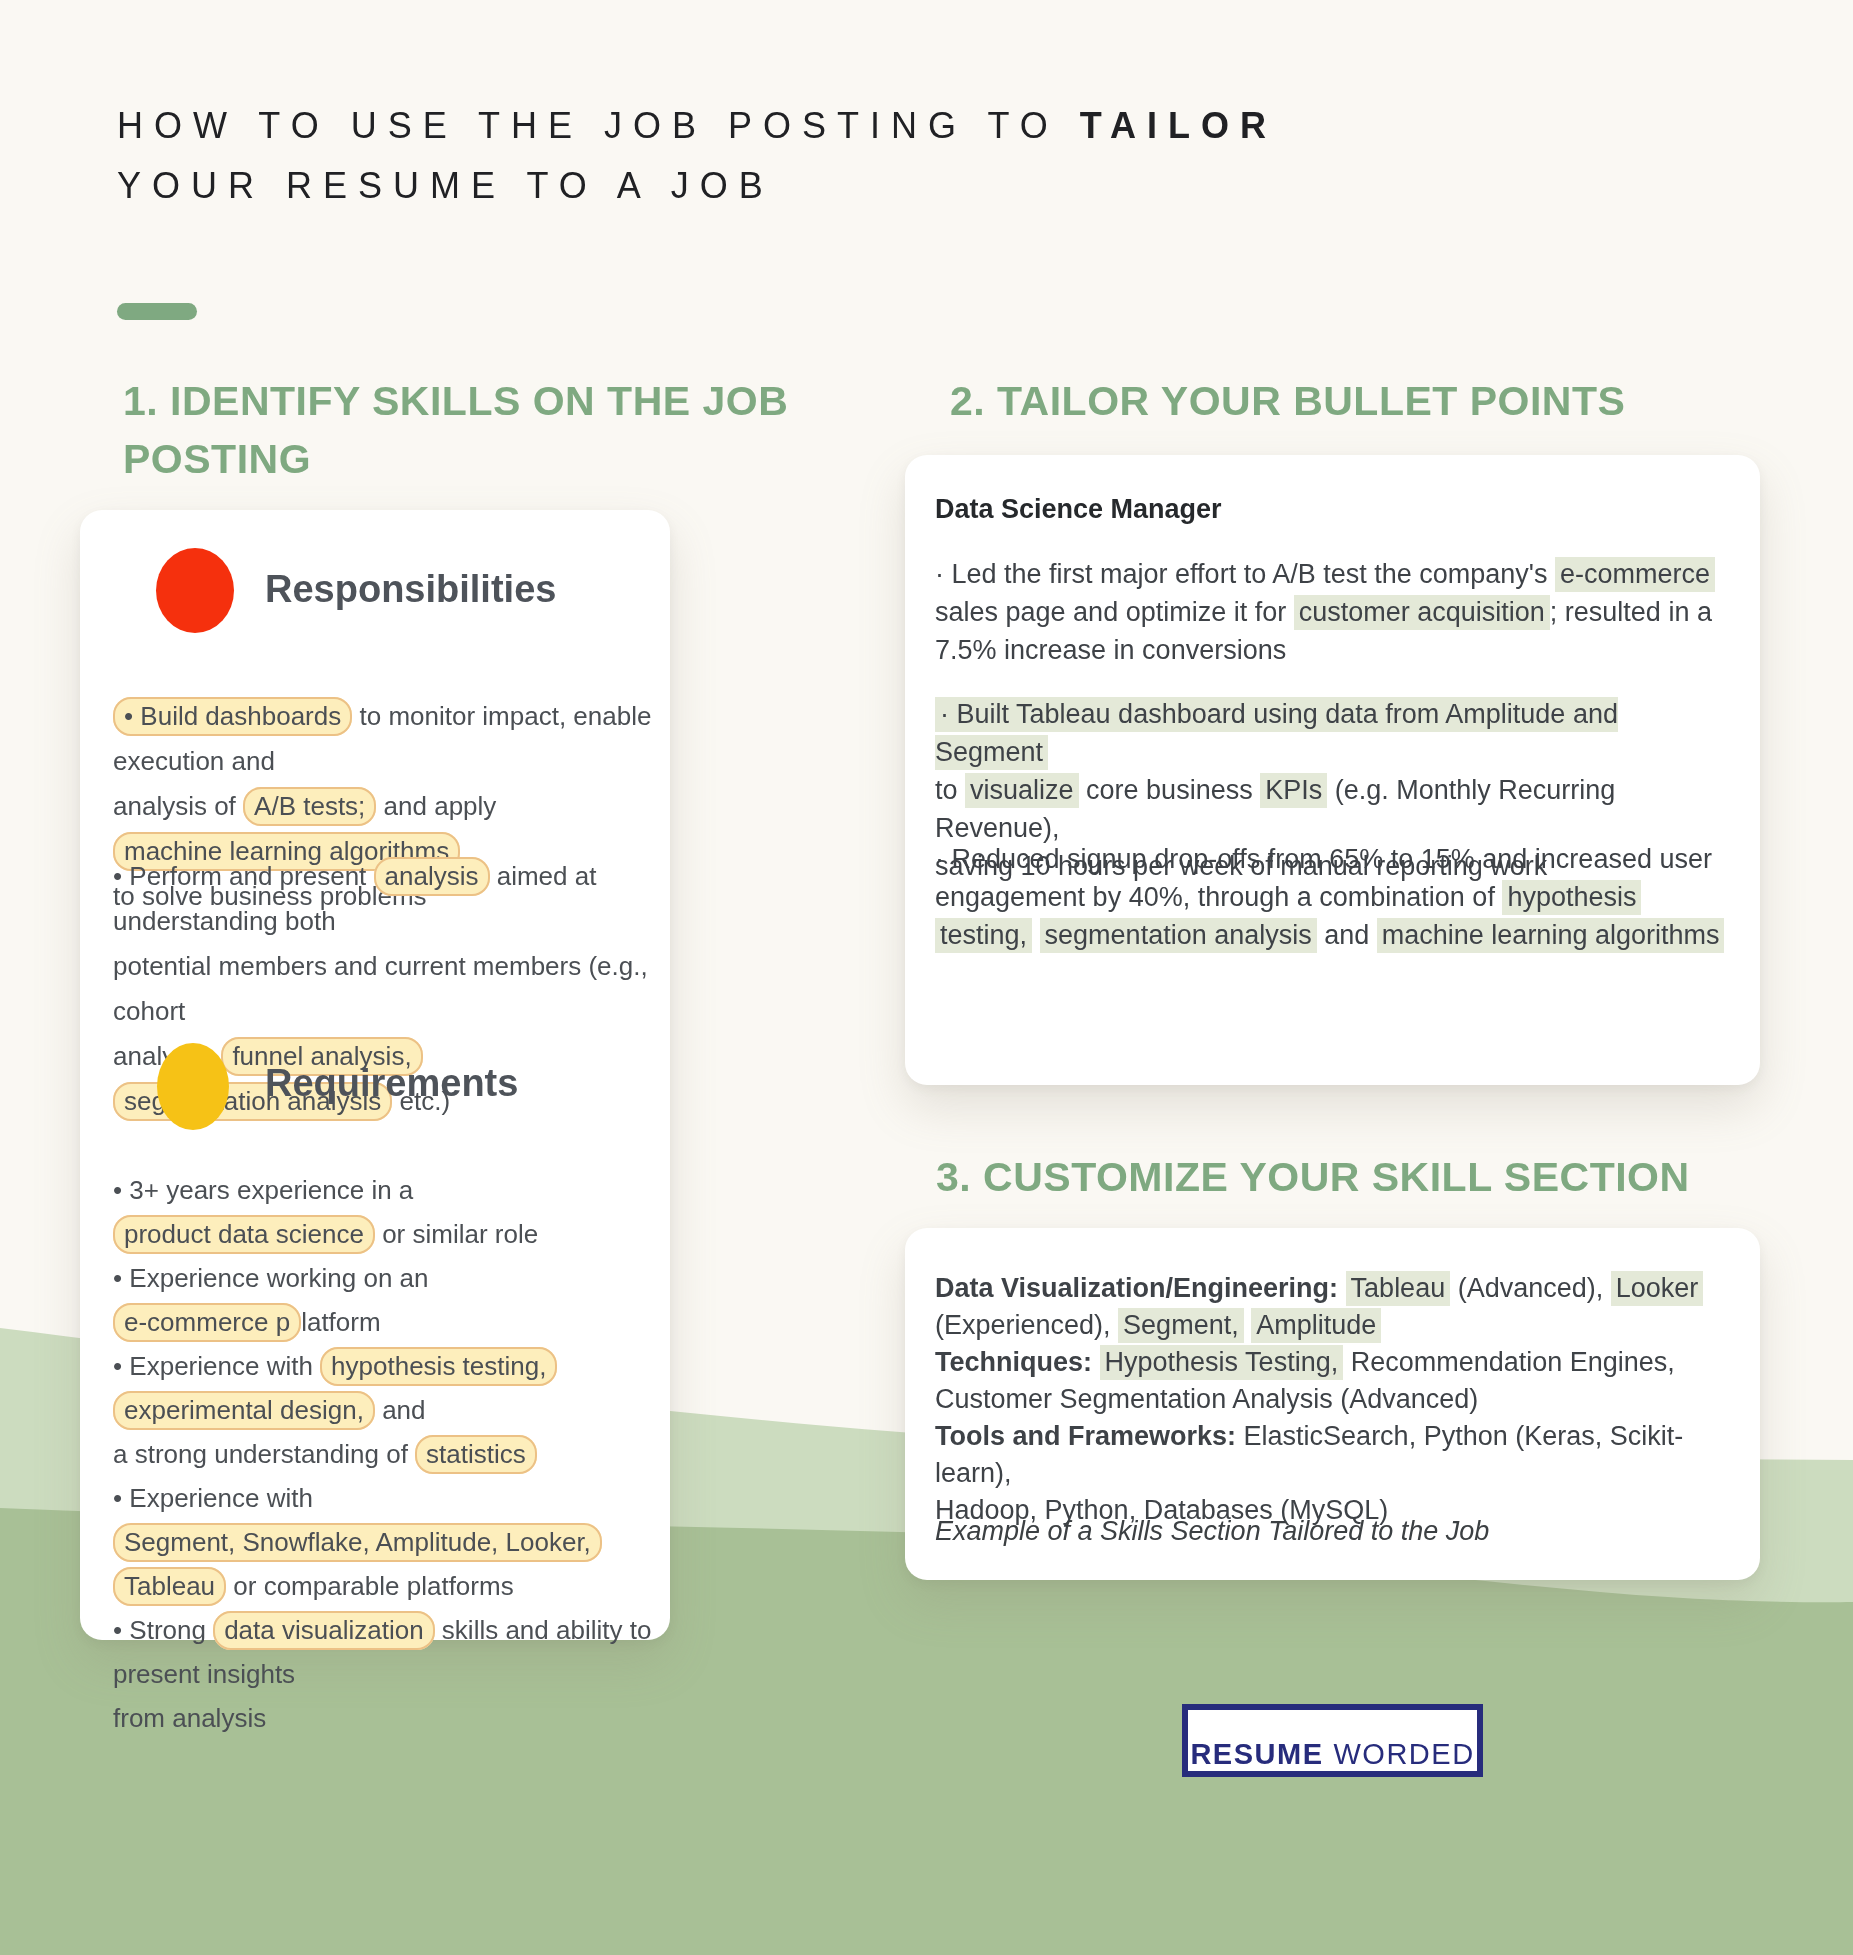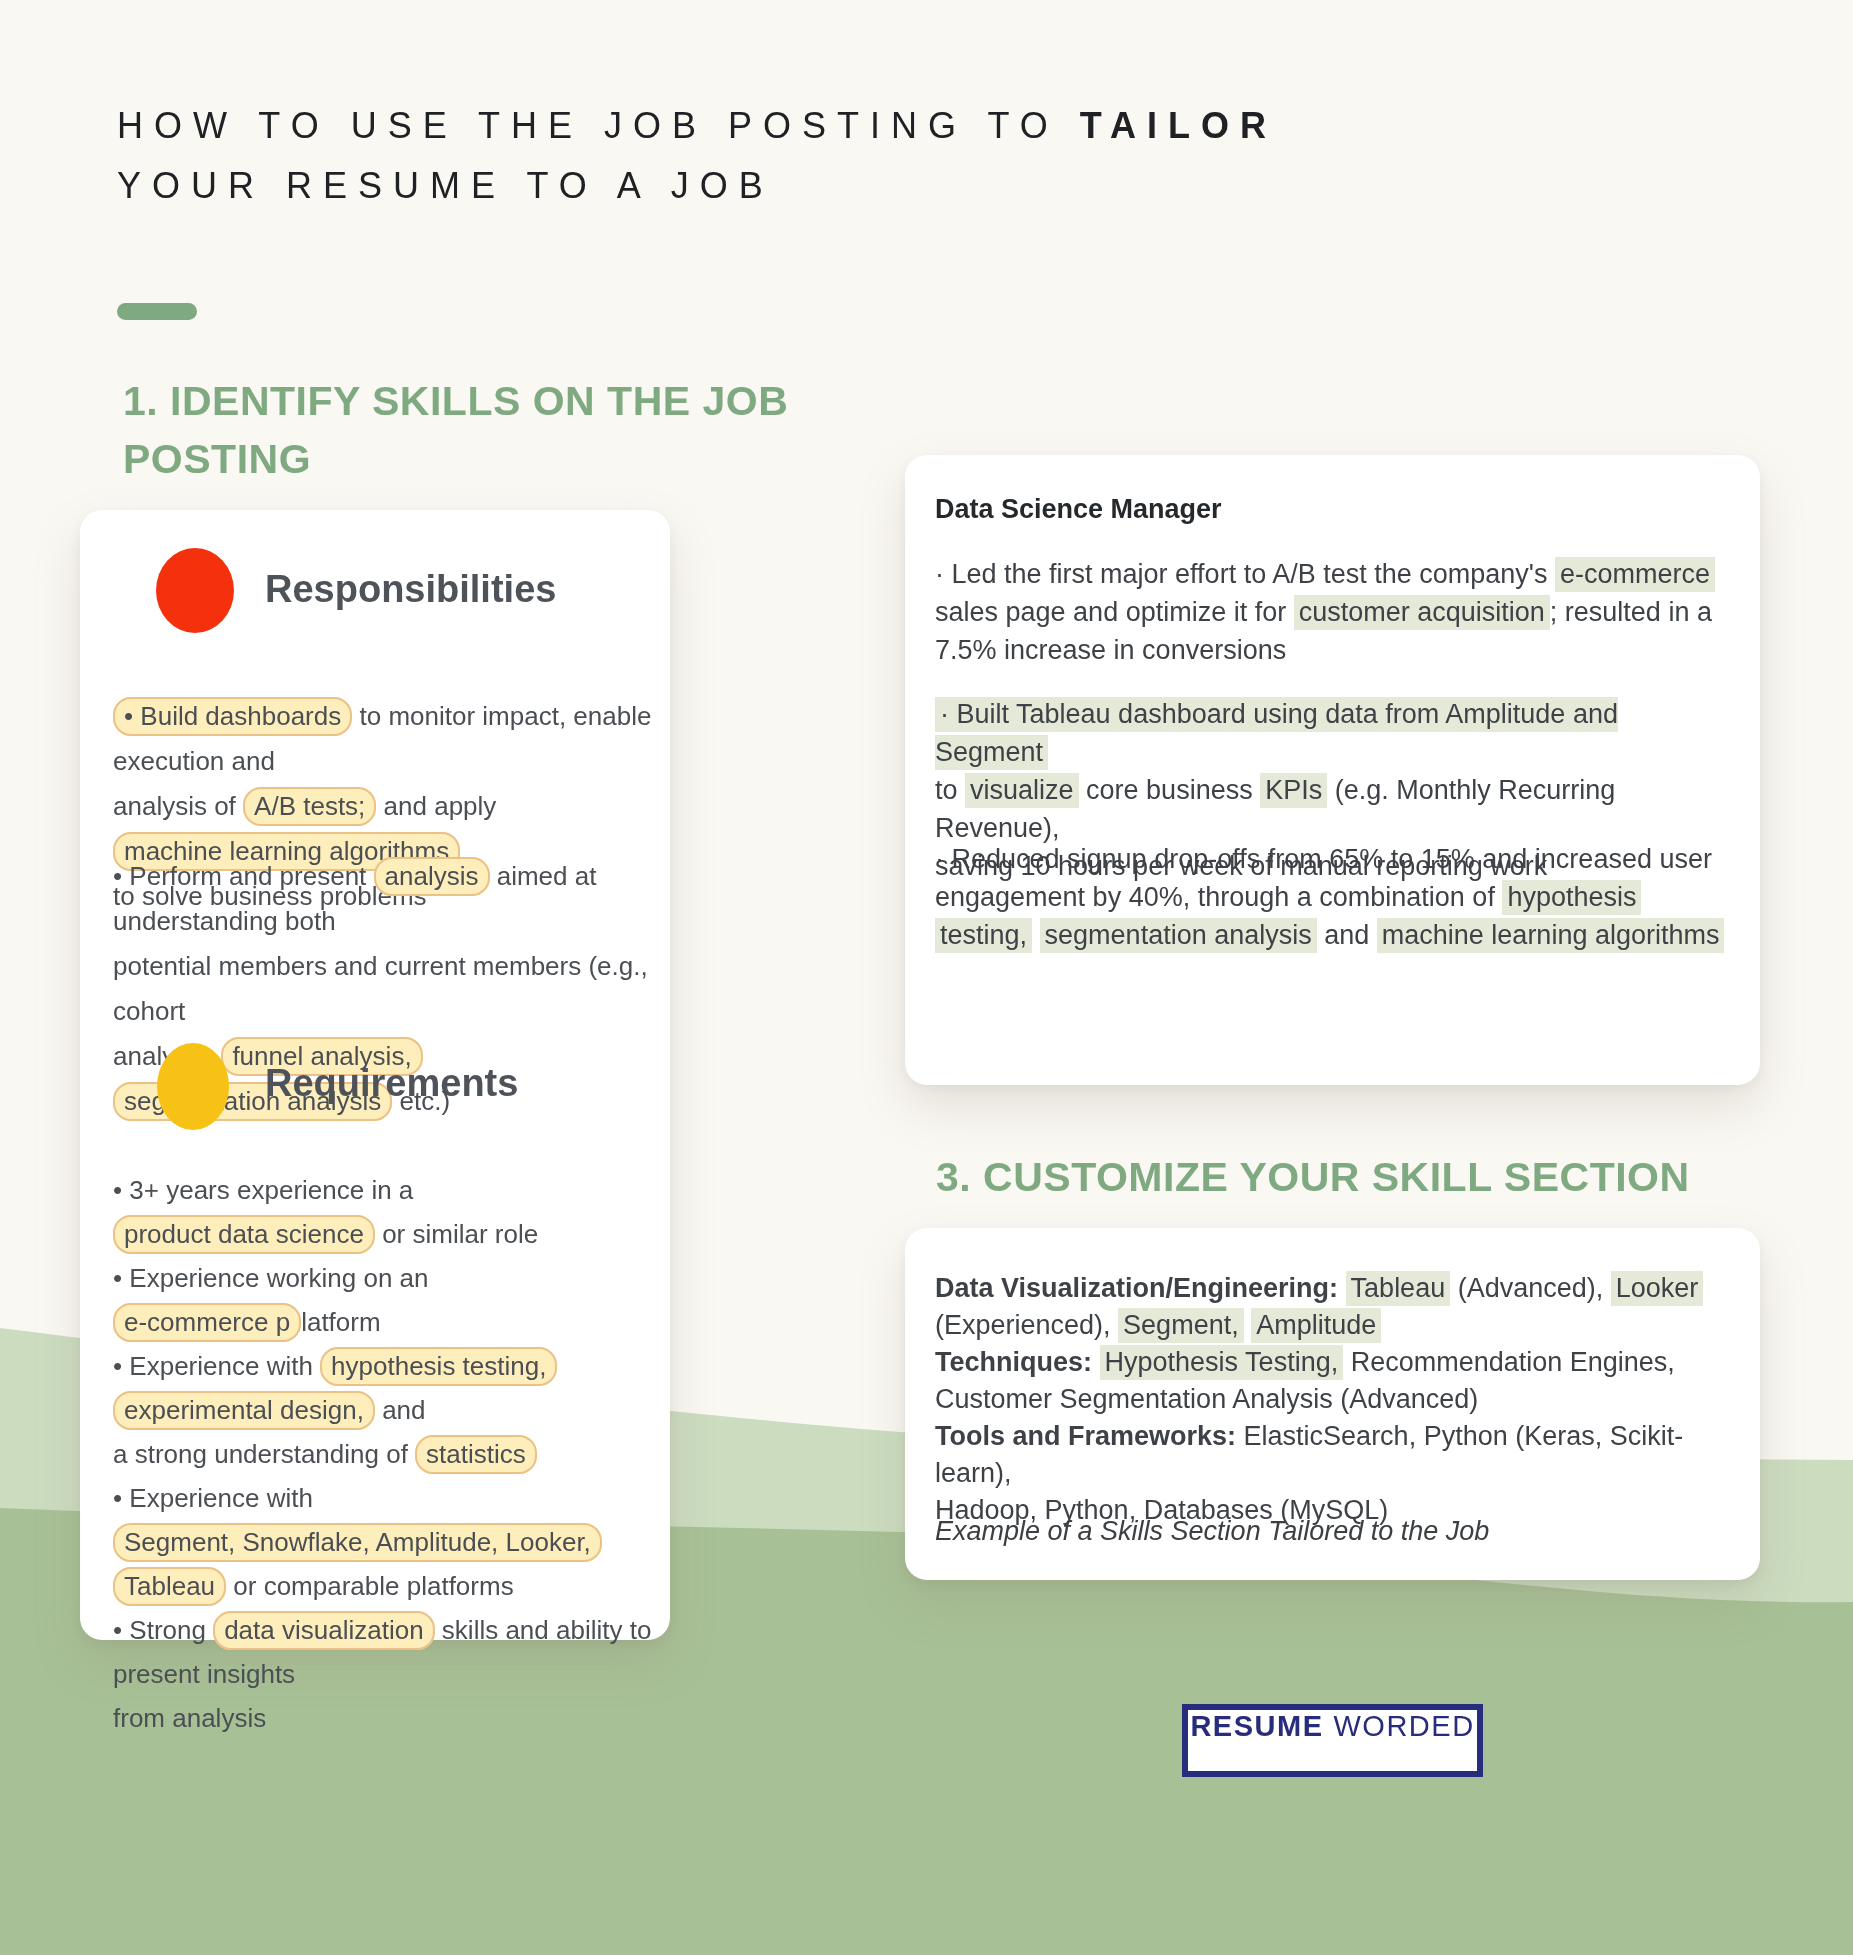--- a/index.html
+++ b/index.html
@@ -52,41 +52,42 @@
   #dsm-title{top:35px;font-weight:700;color:#26292c;}
   #cv-b1{top:100px;} #cv-b2{top:240px;} #cv-b3{top:385px;}
   #example2{left:30px;top:530px;width:800px;}
   .flat{background:var(--flat-hl);padding:2px 5px 3px;}
   .b{font-weight:700;}
 
   #skills-text{top:42px;line-height:37px;}
   #example3{left:30px;top:284px;}
 
   #logo{position:absolute;left:1182px;top:1704px;width:301px;height:73px;background:#fff;
-    border:6px solid var(--navy);z-index:3;display:flex;align-items:flex-start;justify-content:center;
+    border:6px solid var(--navy);z-index:3;display:flex;align-items:flex-end;justify-content:center;
     gap:10px;font-size:29px;letter-spacing:1.5px;color:var(--navy);cursor:pointer;}
   #logo .bold{font-weight:700;}
 </style>
 </head>
 <body>
 
 <div id="canvas">
 
   <svg id="bg-waves" viewBox="0 0 1853 1955" xmlns="http://www.w3.org/2000/svg" aria-hidden="true">
     <path fill="var(--sage-light)" d="M0,1328 C300,1365 560,1405 900,1432 C1100,1448 1300,1456 1500,1458 L1853,1460 L1853,1955 L0,1955 Z"></path>
     <path fill="var(--sage-dark)" d="M0,1508 C300,1520 600,1524 900,1532 C1150,1540 1350,1570 1600,1592 C1700,1601 1800,1603 1853,1602 L1853,1955 L0,1955 Z"></path>
   </svg>
 
   <div class="title">
     <div><span>HOW TO USE THE JOB POSTING TO </span><span class="b">TAILOR</span></div>
     <div><span>YOUR RESUME TO A JOB</span></div>
   </div>
   <div class="divider-bar"></div>
 
   <div id="h1" class="sec-heading">1. IDENTIFY SKILLS ON THE JOB POSTING</div>
+  <div id="h2" class="sec-heading">2. TAILOR YOUR BULLET POINTS</div>
   <div id="h3" class="sec-heading">3. CUSTOMIZE YOUR SKILL SECTION</div>
 
   <div id="card1" class="card">
     <span id="dot-red" class="dot"></span>
     <div id="resp-label" class="card-subhead">Responsibilities</div>
     <div id="resp-p1" class="jobtext"><span class="pill">• Build dashboards</span><span> to monitor impact, enable execution and</span><br><span>analysis of </span><span class="pill">A/B tests;</span><span> and apply </span><span class="pill">machine learning algorithms</span><br><span>to solve business problems</span></div>
     <div id="resp-p2" class="jobtext"><span>• Perform and present </span><span class="pill">analysis</span><span> aimed at understanding both</span><br><span>potential members and current members (e.g., cohort</span><br><span>analysis, </span><span class="pill">funnel analysis,</span><span> </span><span class="pill">segmentation analysis</span><span> etc.)</span></div>
 
     <span id="dot-yellow" class="dot"></span>
     <div id="req-label" class="card-subhead">Requirements</div>

